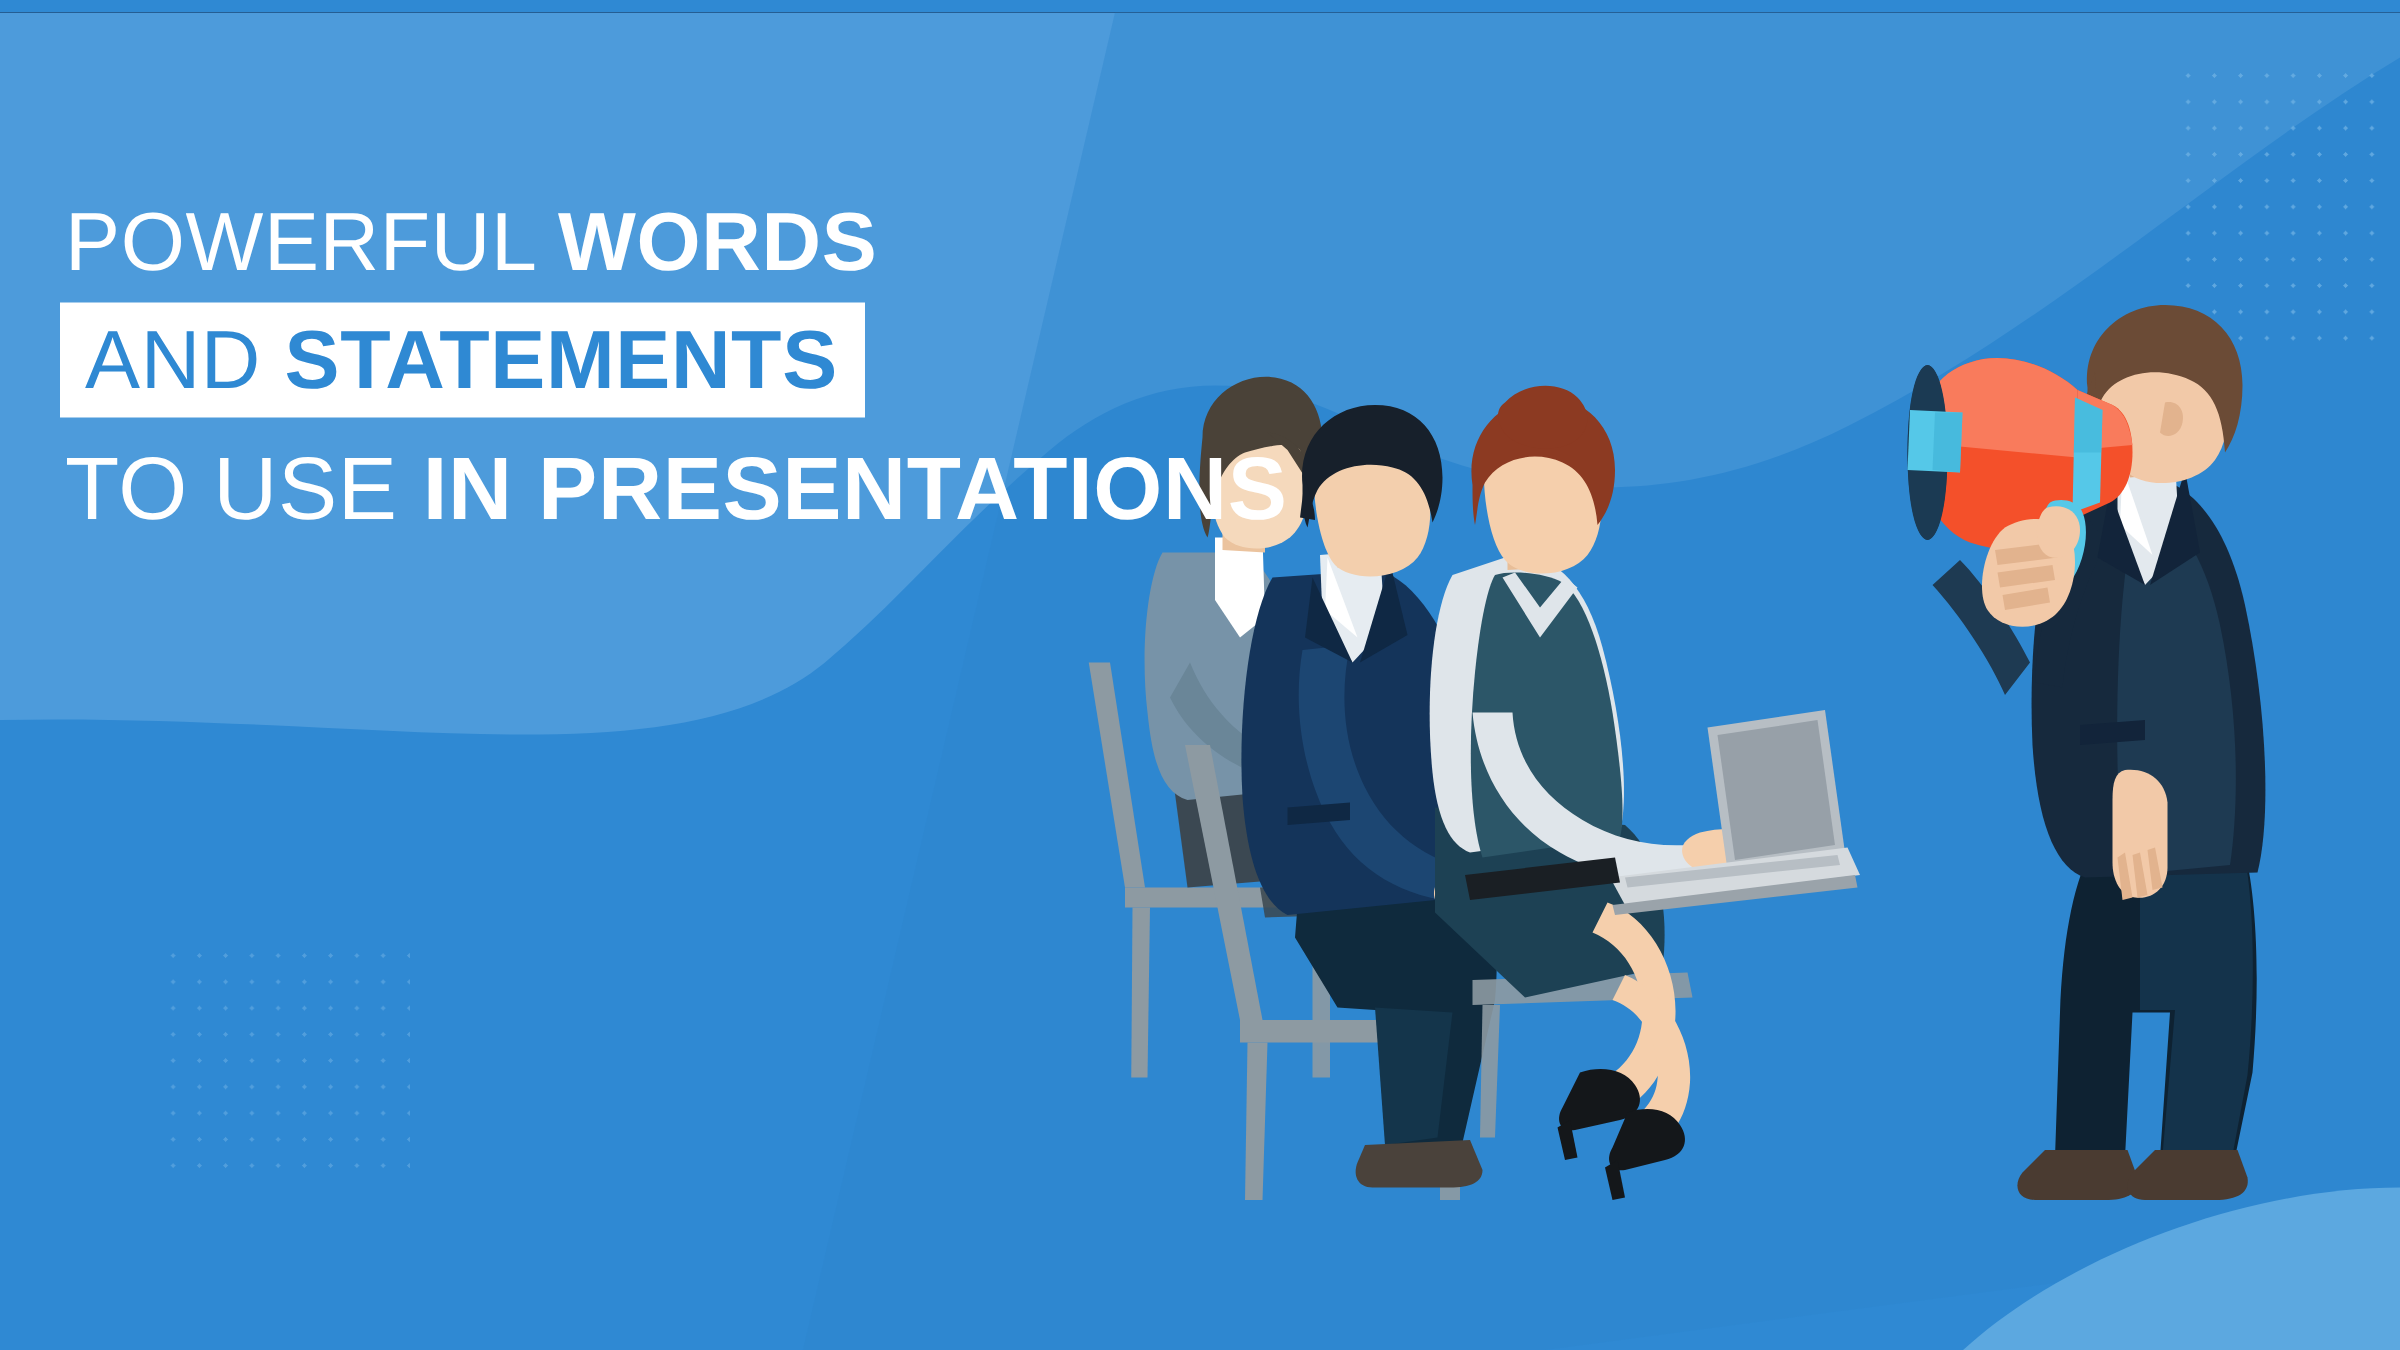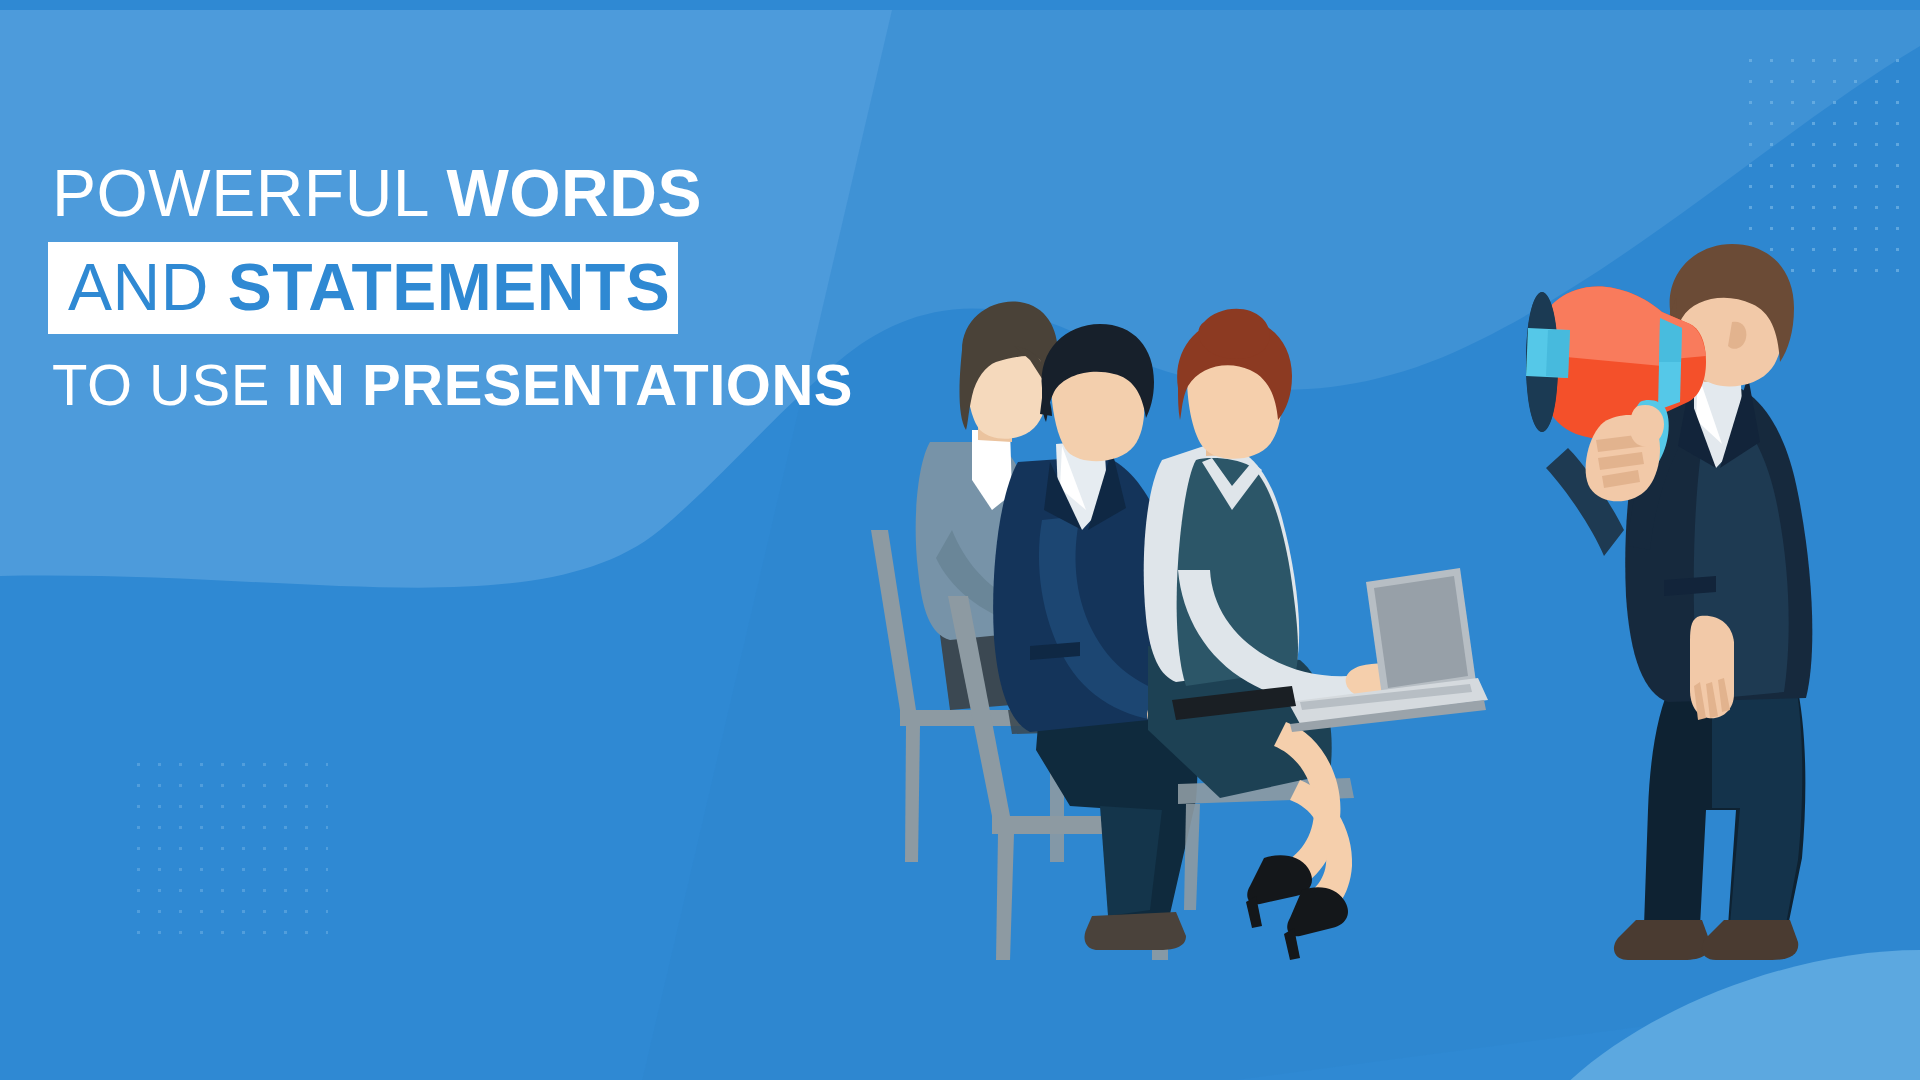--- a/index.html
+++ b/index.html
@@ -51,26 +51,26 @@
   }
   .hl-line-1 {
     font-size:66px;
     color:#FFFFFF;
     padding:0 0 0 4px;
     margin-bottom:16px;
   }
   .hl-band {
     display:inline-block;
     background:#FFFFFF;
-    padding:12px 8px 14px 20px;
+    padding:12px 22px 14px 20px;
     margin-bottom:16px;
   }
   .hl-line-2 { font-size:66px; color:#2F89D3; }
   .hl-line-3 {
-    font-size:58px;
+    font-size:71px;
     color:#FFFFFF;
     padding-left:4px;
     margin-top:6px;
   }
   .w-light { font-weight:300; }
   .w-bold  { font-weight:800; }
 
   
   #logo {
     position:absolute;

